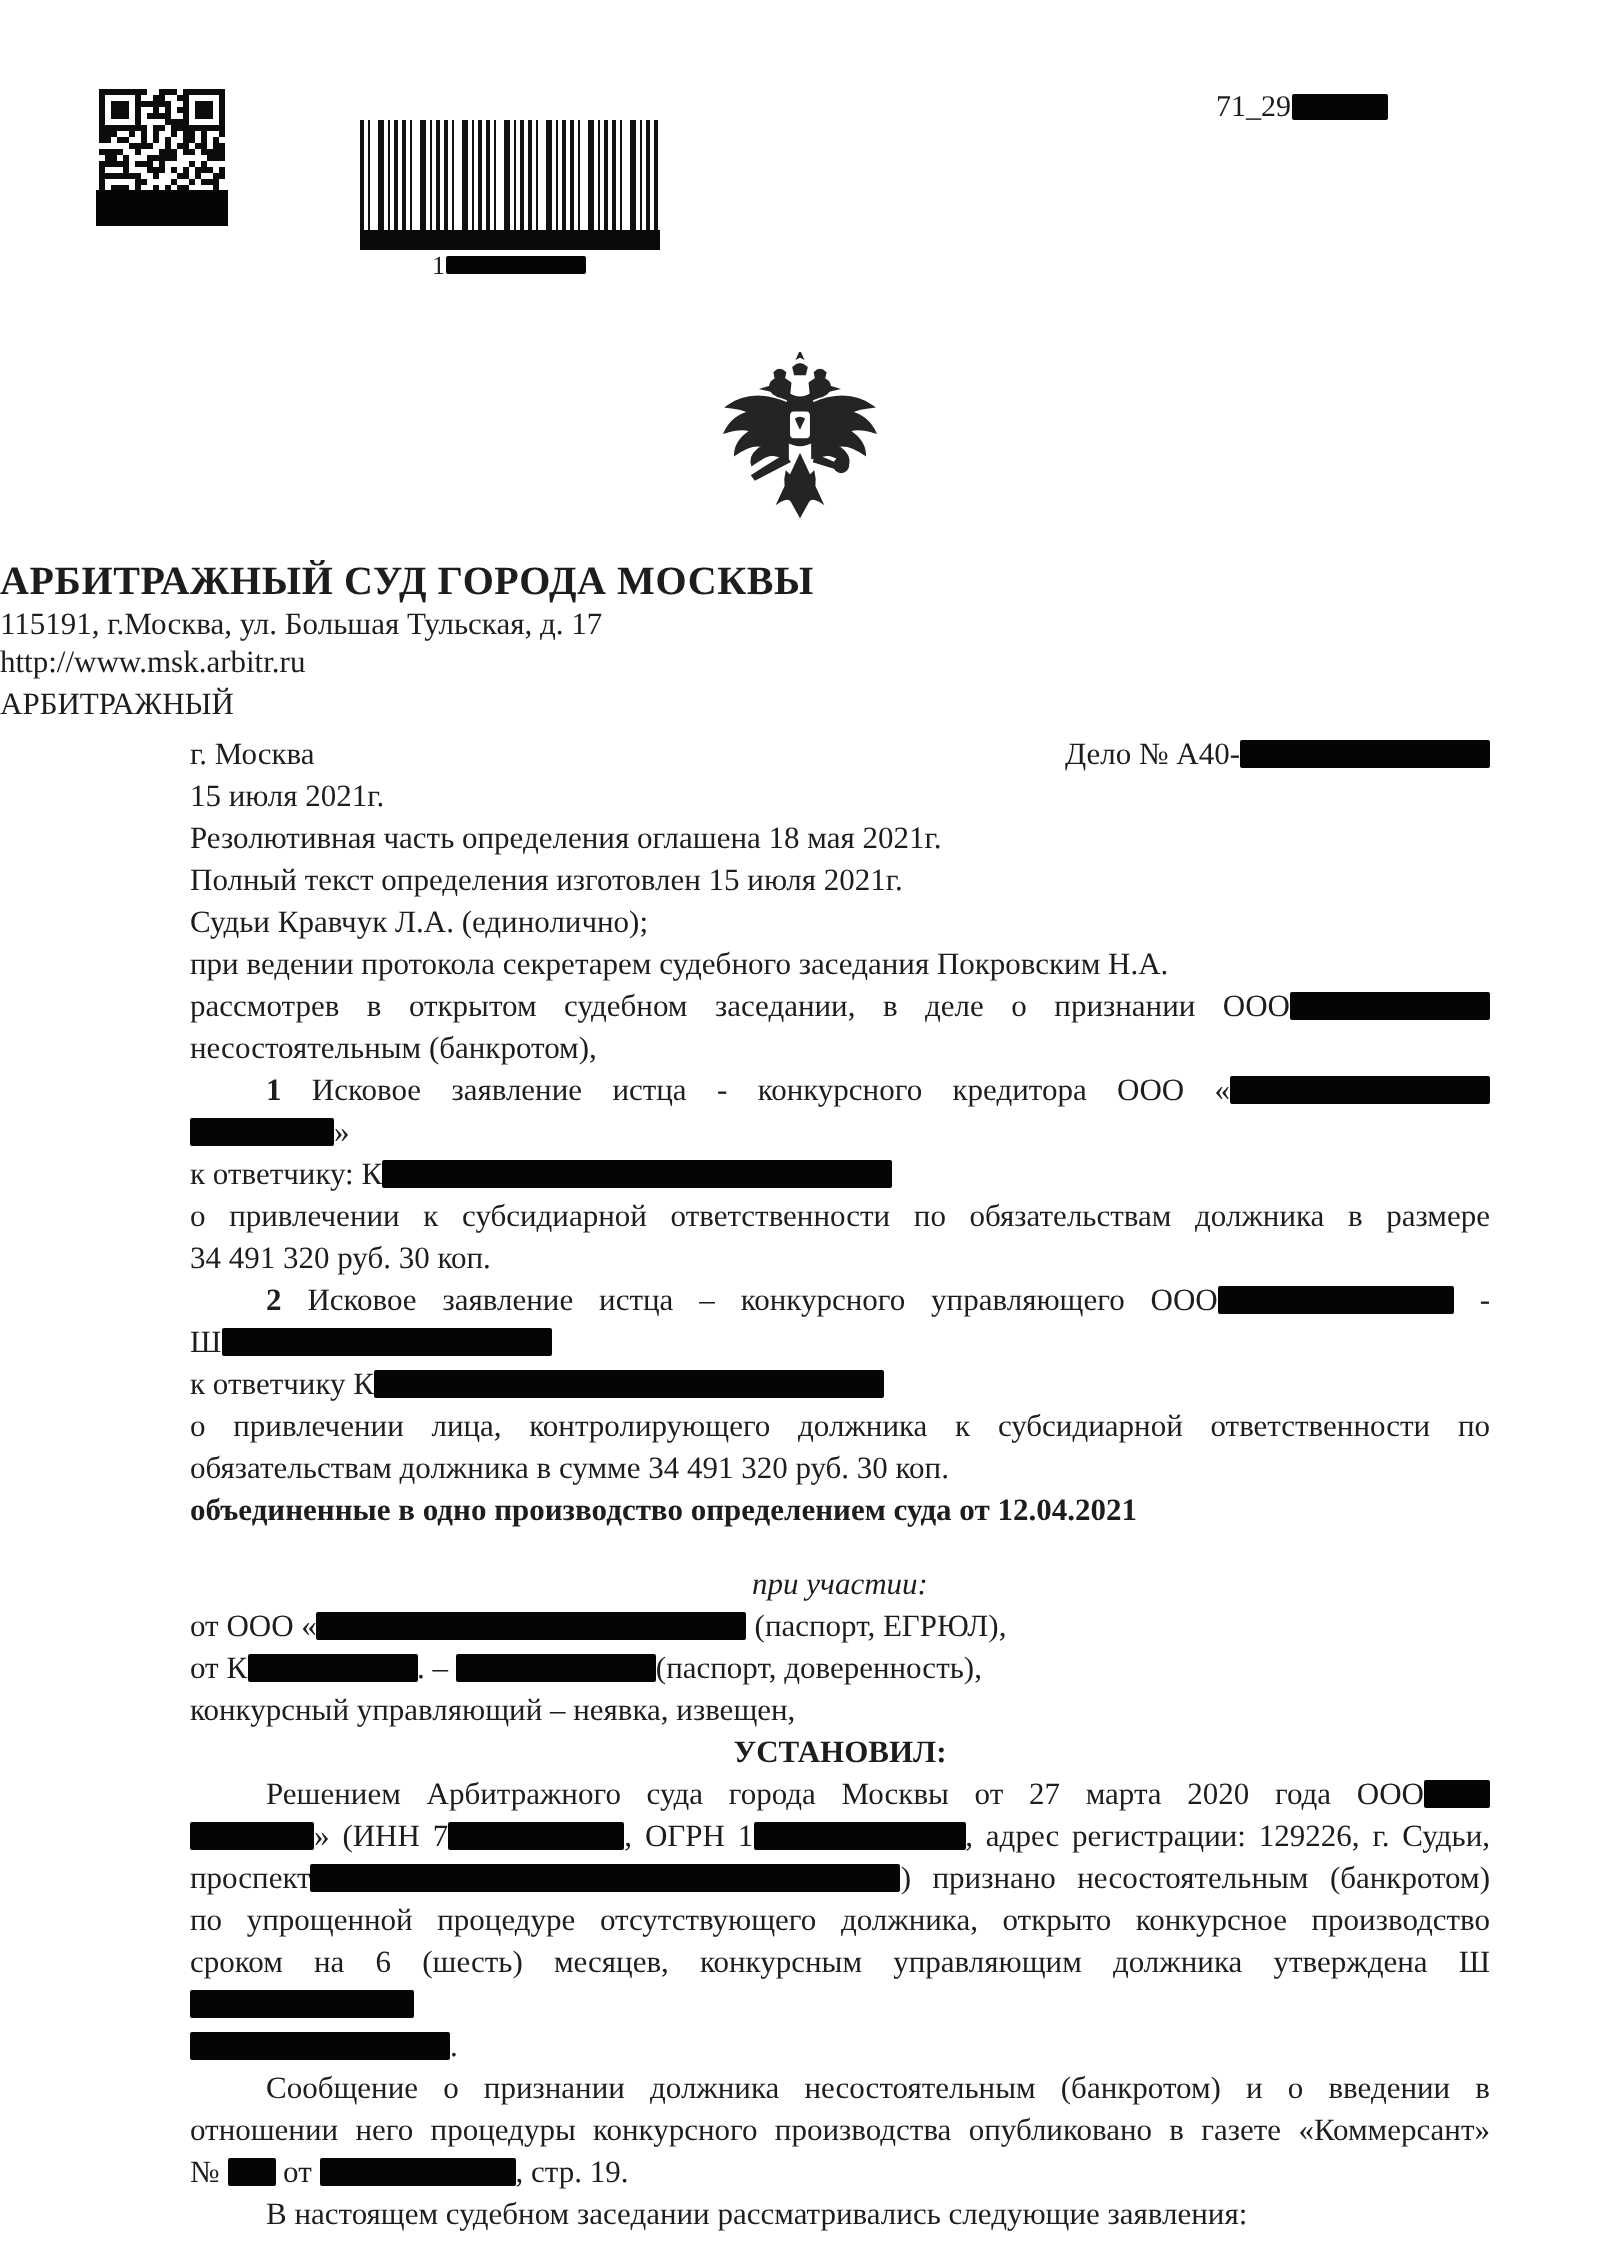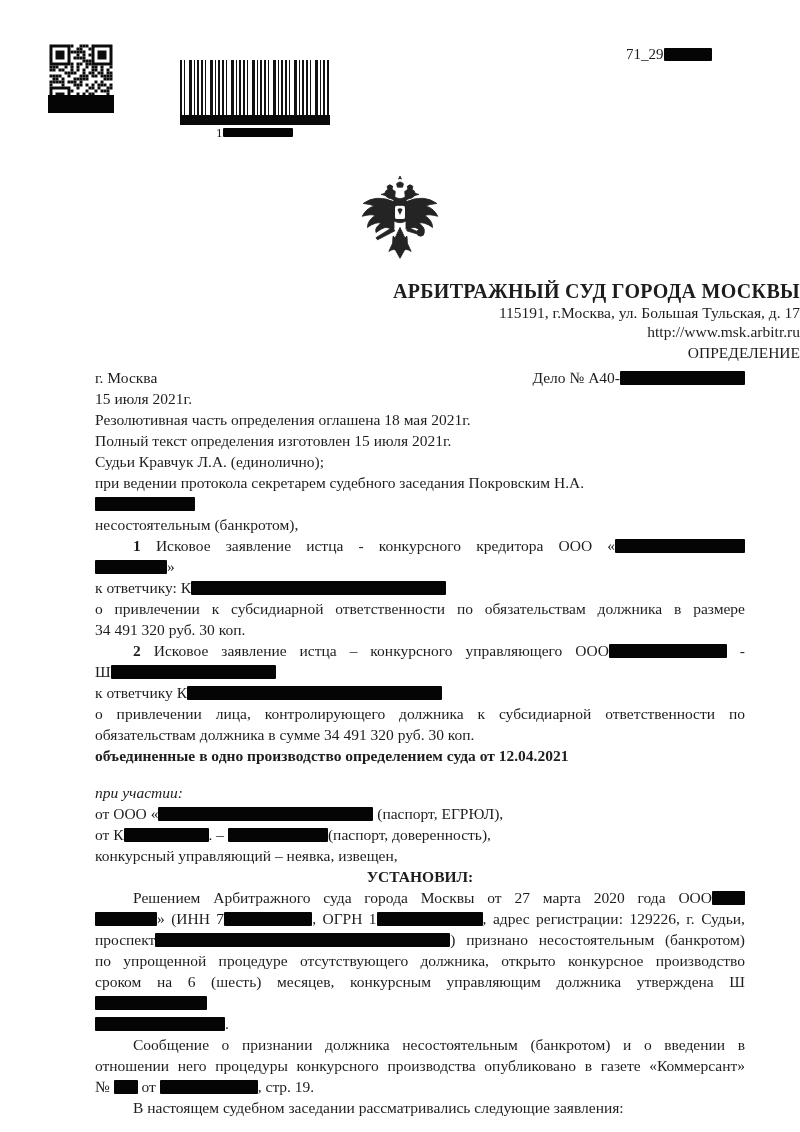--- a/index.html
+++ b/index.html
@@ -21,35 +21,35 @@
     height:55px;width:150px;
     background:repeating-linear-gradient(90deg,
       #121212 0px,#121212 2px,#fff 2px,#fff 4px,
       #121212 4px,#121212 5px,#fff 5px,#fff 9px,
       #121212 9px,#121212 12px,#fff 12px,#fff 14px,
       #121212 14px,#121212 15px,#fff 15px,#fff 17px,
       #121212 17px,#121212 19px,#fff 19px,#fff 21px);
   }
   .barcode-base{height:10px;width:150px;background:#0a0a0a;}
   .barcode-num{margin-top:2px;margin-left:36px;font-size:13px;line-height:11px;white-space:nowrap;}
-  .doc-number{position:absolute;left:626px;top:46px;font-size:15px;white-space:nowrap;}
+  .doc-number{position:absolute;left:608px;top:46px;font-size:15px;white-space:nowrap;}
   
   .emblem{width:86px;height:96px;margin:0 auto;padding-top:176px;text-align:center;}
-  .hdr{text-align:right;}
+  .hdr{text-align:left;}
   .court-name{font-size:20px;font-weight:bold;letter-spacing:.3px;margin-top:8px;}
   .addr,.site,.doctype{font-size:15.5px;line-height:19px;}
   .doctype{margin-top:2px;}
   
   .body{padding:5px 55px 0 95px;font-size:15.5px;line-height:21px;}
   .line{min-height:21px;}
   .j{text-align:justify;text-align-last:justify;}
   .indent{text-indent:38px;}
   .center{text-align:center;text-align-last:center;}
   .bold{font-weight:bold;}
-  .italic{font-style:italic;}
+  .italic{font-style:italic;text-align:center;}
   .gap{margin-top:10px;}
   .gap2{margin-top:16px;}
   .split{display:flex;justify-content:space-between;}
   .redact{display:inline-block;height:14px;background:#050505;vertical-align:-2px;border-radius:1px;}
   .b{font-weight:bold;}
 </style>
 </head>
 <body>
 
 <div class="page" style="background: rgb(255, 255, 255); color: rgb(29, 29, 29);">
@@ -260,34 +260,34 @@
 
       <rect x="43.5" y="34" width="13" height="17" rx="3" fill="#ffffff" stroke="#242424" stroke-width="1.4"></rect>
       <path d="M47 39 q3 -2.6 6 0 q-1.8 3.6 -3 6.4 q-1.8 -3.4 -3 -6.4" fill="#242424"></path>
     </svg>
   </div>
 
   <div class="hdr">
     <div class="court-name">АРБИТРАЖНЫЙ СУД ГОРОДА МОСКВЫ</div>
     <div class="addr">115191, г.Москва, ул. Большая Тульская, д. 17</div>
     <div class="site">http://www.msk.arbitr.ru</div>
-    <div class="doctype">ОПРЕДЕЛЕНИЕ</div>
+    <div class="doctype">АРБИТРАЖНЫЙ</div>
   </div>
 
   <div class="body" id="doc-body">
       <div class="line split">
         <span><span>г. Москва</span></span>
         <span><span>Дело № А40-</span><span class="redact" style="width: 125px; background: rgb(5, 5, 5);"></span></span>
       </div>
       <div class="line"><span>15 июля 2021г.</span></div>
       <div class="line"><span>Резолютивная часть определения оглашена 18 мая 2021г.</span></div>
       <div class="line"><span>Полный текст определения изготовлен 15 июля 2021г.</span></div>
       <div class="line"><span>Судьи Кравчук Л.А. (единолично);</span></div>
       <div class="line"><span>при ведении протокола секретарем судебного заседания Покровским Н.А.</span></div>
-      <div class="line j"><span class="redact" style="width: 100px; background: rgb(5, 5, 5);"></span></div>
+      <div class="line j"><span>рассмотрев в открытом судебном заседании, в деле о признании ООО</span><span class="redact" style="width: 100px; background: rgb(5, 5, 5);"></span></div>
       <div class="line"><span>несостоятельным (банкротом),</span></div>
       <div class="line indent j"><span class="b">1</span><span> Исковое заявление истца - конкурсного кредитора ООО «</span><span class="redact" style="width: 130px; background: rgb(5, 5, 5);"></span></div>
       <div class="line"><span class="redact" style="width: 72px; background: rgb(5, 5, 5);"></span><span>»</span></div>
       <div class="line"><span>к ответчику: К</span><span class="redact" style="width: 255px; background: rgb(5, 5, 5);"></span></div>
       <div class="line j"><span>о привлечении к субсидиарной ответственности по обязательствам должника в размере</span></div>
       <div class="line"><span>34 491 320 руб. 30 коп.</span></div>
       <div class="line indent j"><span class="b">2</span><span> Исковое заявление истца – конкурсного управляющего ООО</span><span class="redact" style="width: 118px; background: rgb(5, 5, 5);"></span><span> -</span></div>
       <div class="line"><span>Ш</span><span class="redact" style="width: 165px; background: rgb(5, 5, 5);"></span></div>
       <div class="line"><span>к ответчику К</span><span class="redact" style="width: 255px; background: rgb(5, 5, 5);"></span></div>
       <div class="line j"><span>о привлечении лица, контролирующего должника к субсидиарной ответственности по</span></div>

